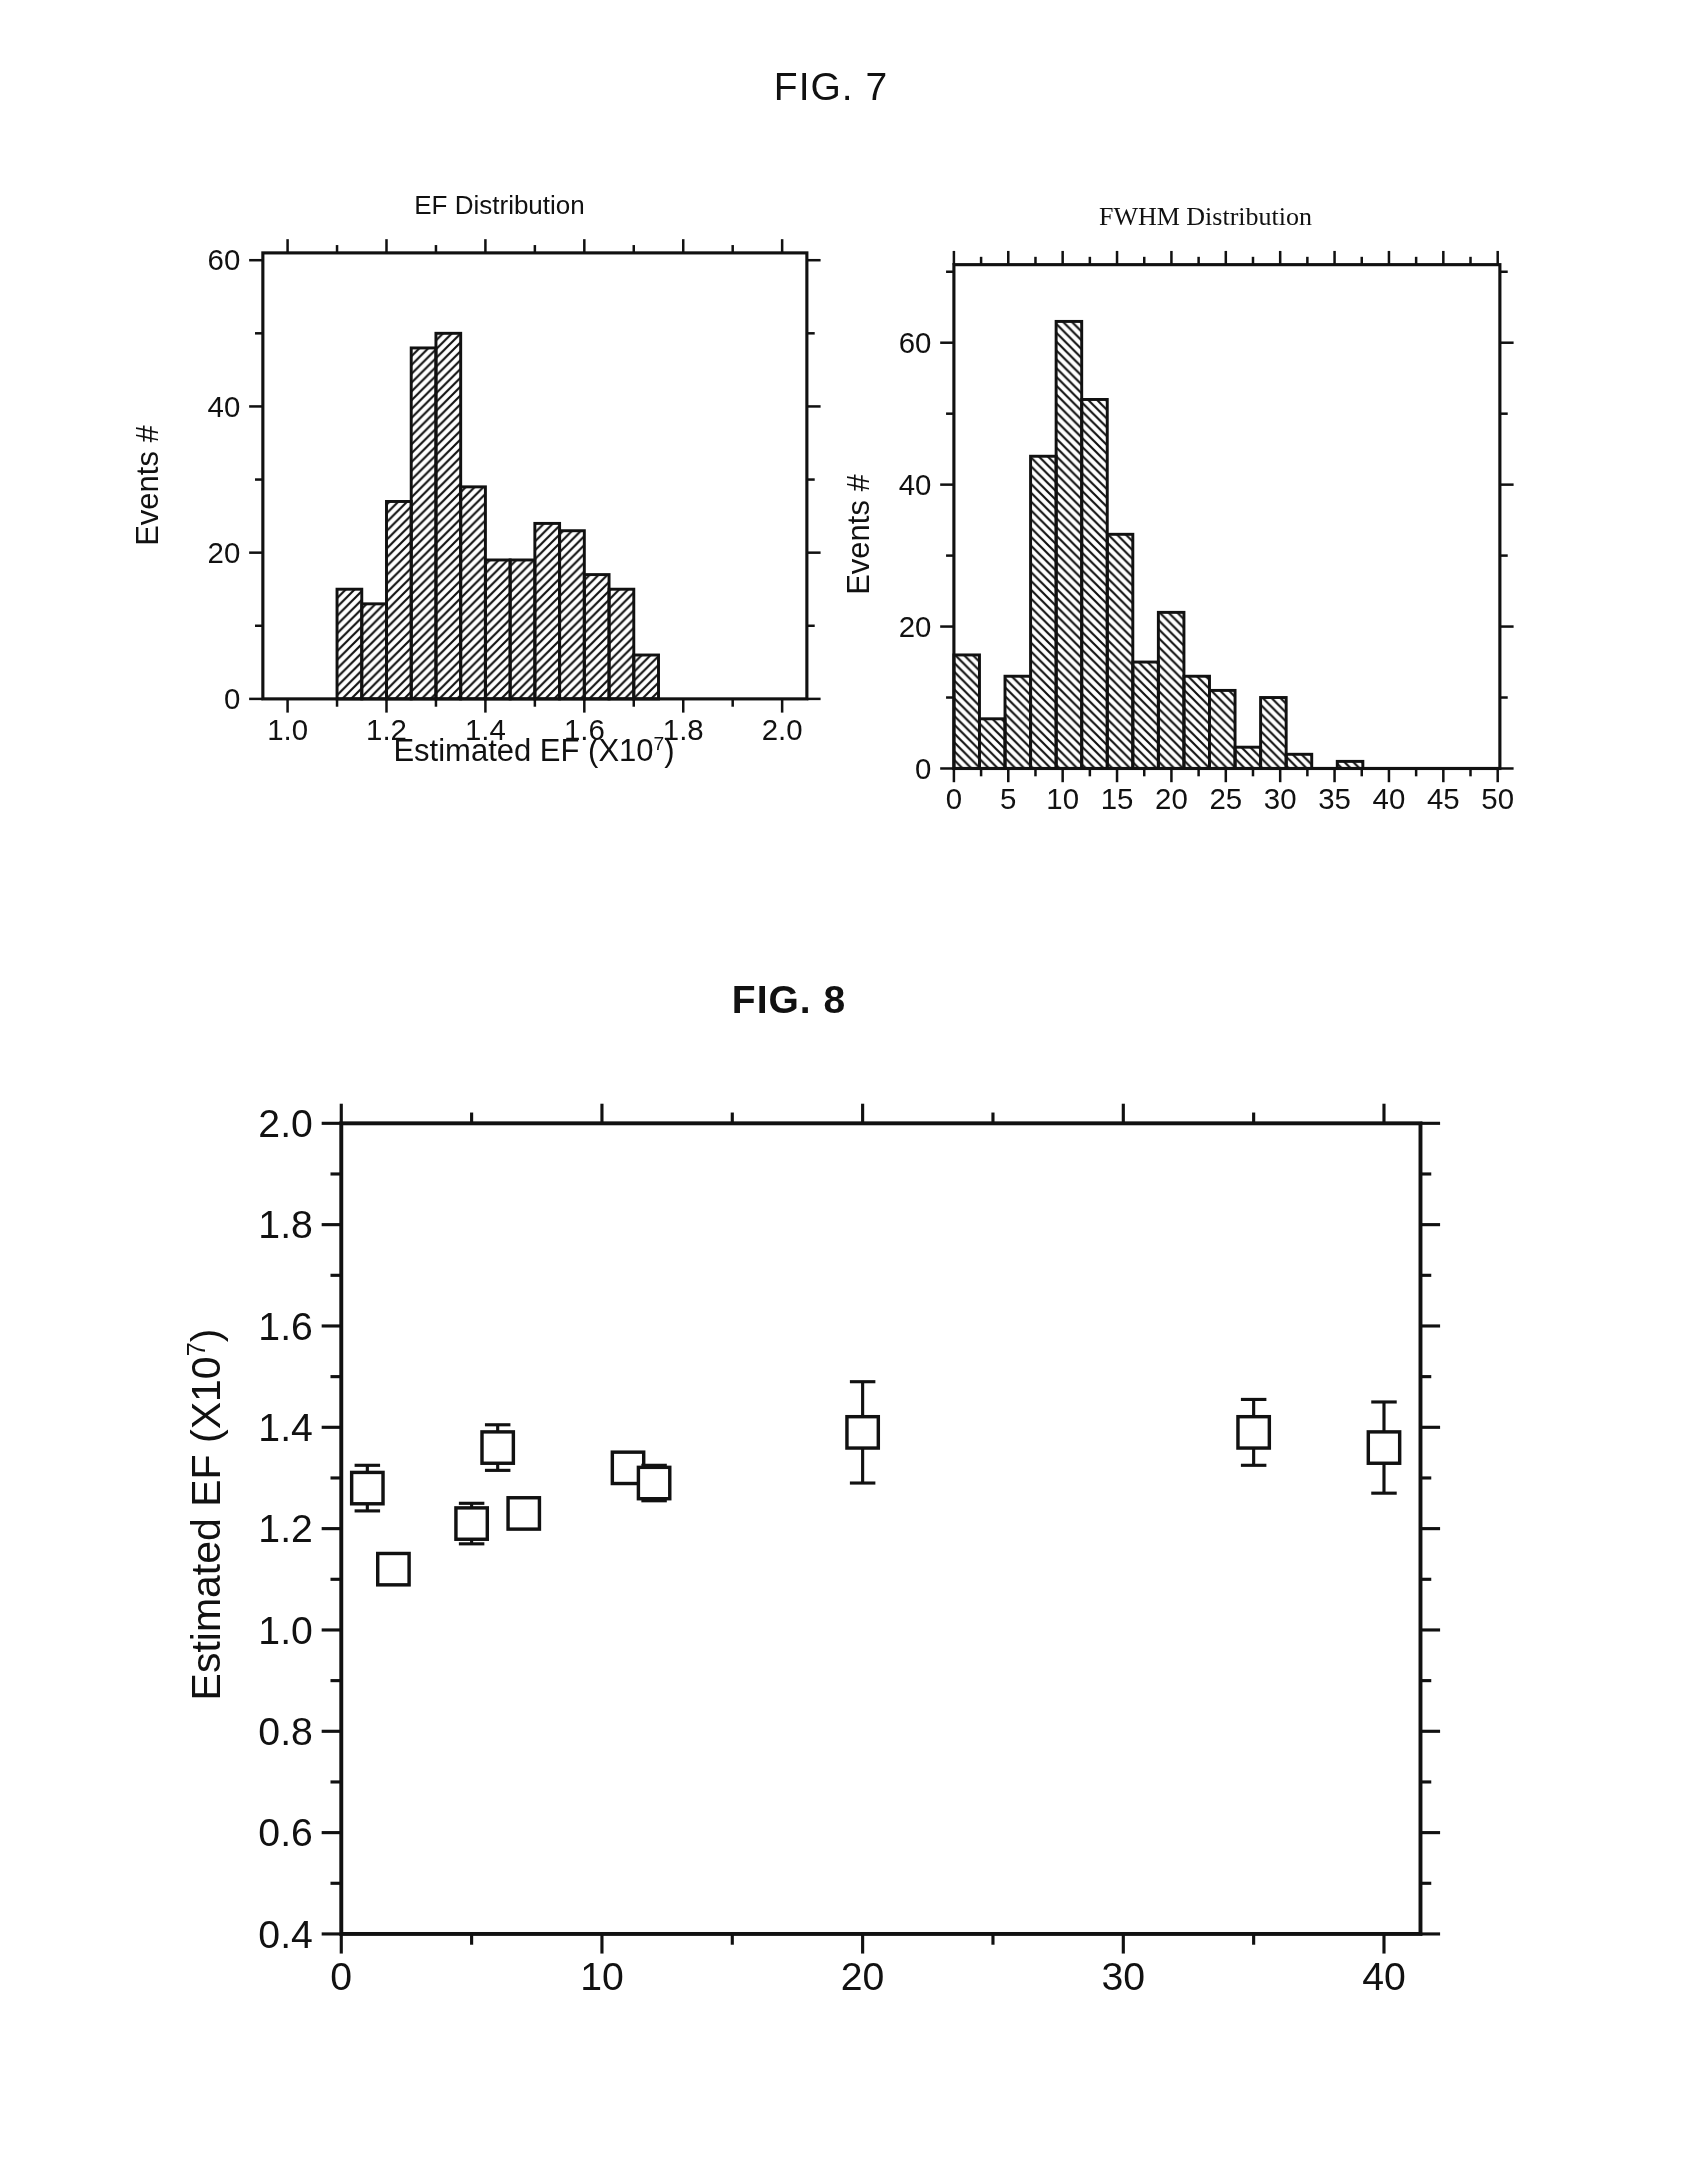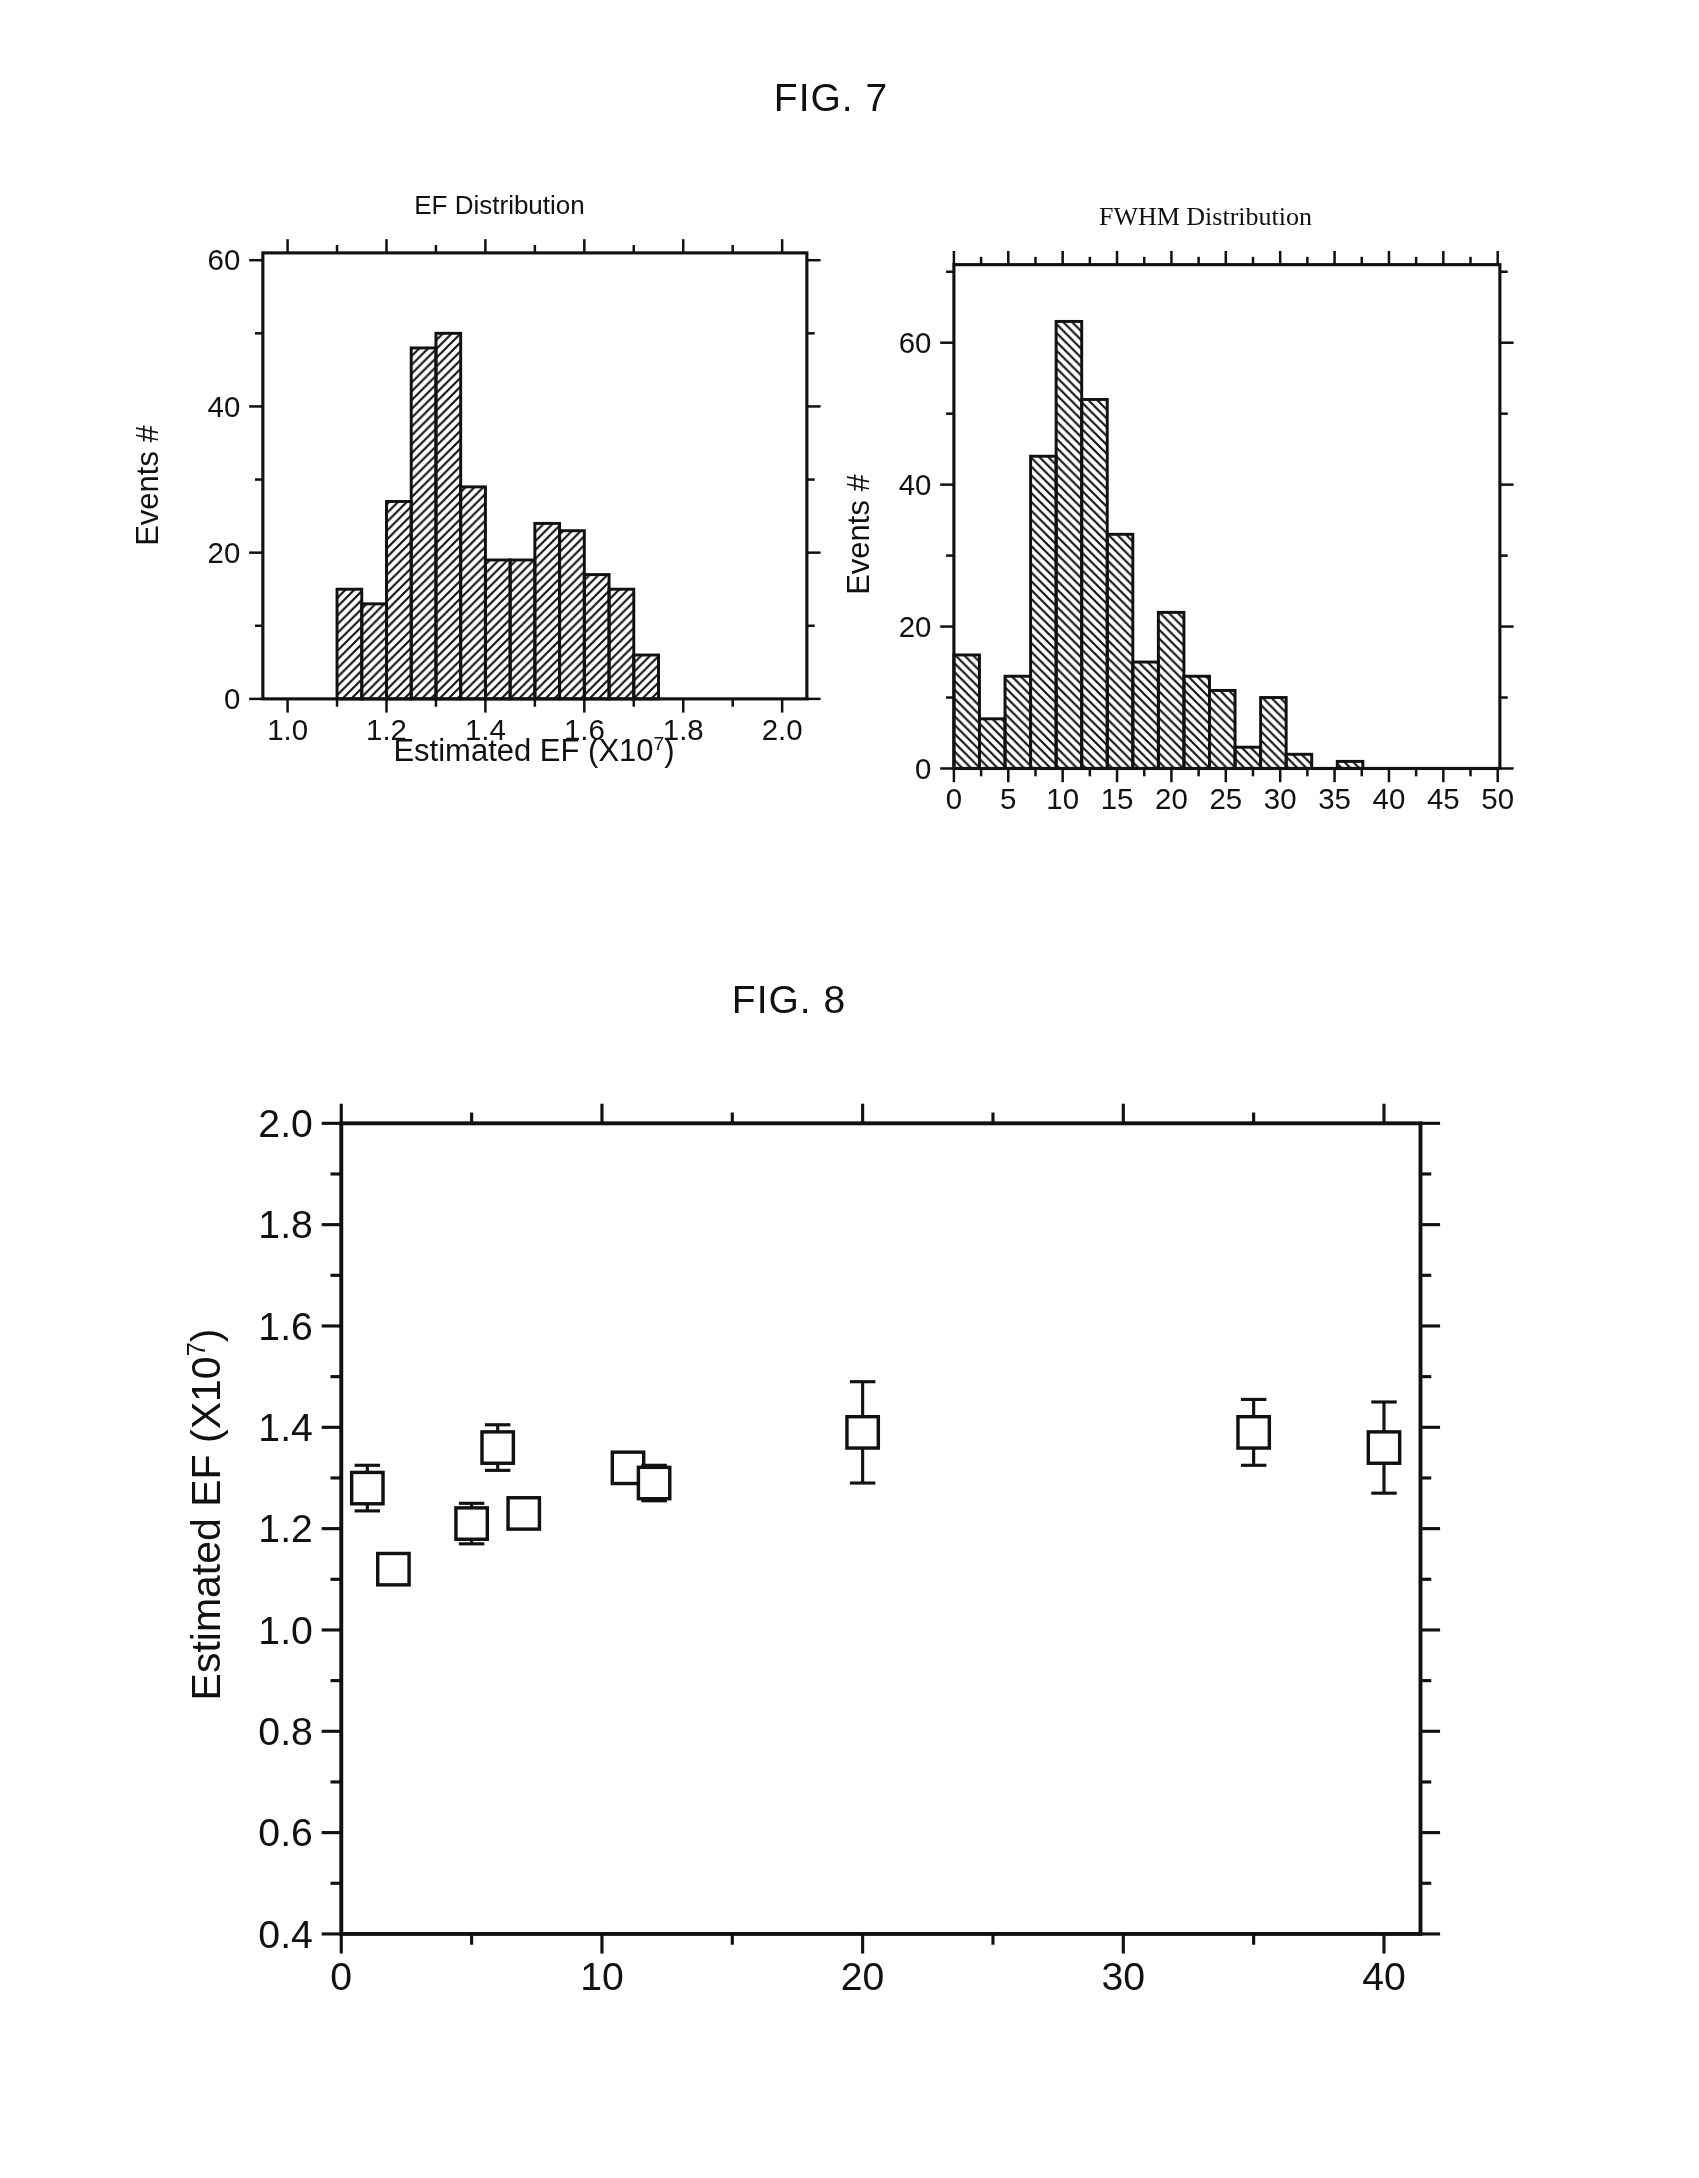--- a/index.html
+++ b/index.html
@@ -286,32 +286,32 @@
           <line x1="1265.7971014492755" y1="1494.890625" x2="1291.7971014492755" y2="1494.890625" stroke="#111111" stroke-width="3.2"></line>
           <rect x="1262.7971014492755" y="1445.29375" width="32" height="32" fill="#ffffff" stroke="#111111" stroke-width="3.5"></rect>
           <line x1="1411.768115942029" y1="1430.28125" x2="1411.768115942029" y2="1523.31875" stroke="#111111" stroke-width="3.2"></line>
           <line x1="1398.768115942029" y1="1430.28125" x2="1424.768115942029" y2="1430.28125" stroke="#111111" stroke-width="3.2"></line>
           <line x1="1398.768115942029" y1="1523.31875" x2="1424.768115942029" y2="1523.31875" stroke="#111111" stroke-width="3.2"></line>
           <rect x="1395.768115942029" y="1460.8" width="32" height="32" fill="#ffffff" stroke="#111111" stroke-width="3.5"></rect>
         </g>
       </g>
     </svg>
 
-  <div class="lbl fh" style="left:586px;top:76px;width:490px;">FIG. 7</div>
+  <div class="lbl fh" style="left:586px;top:65px;width:490px;">FIG. 7</div>
 
   <div class="lbl ct" style="left:225px;top:190px;width:549px;">EF Distribution</div>
 
   <div class="lbl ct" style="left:931px;top:202px;width:549px;font-family:Liberation Serif, serif;">FWHM Distribution</div>
 
   <div class="lbl al vrot" style="left:0px;top:466px;width:294px;height:39px;line-height:39px;">Events #</div>
 
   <div class="lbl al vrot" style="left:711px;top:515px;width:294px;height:39px;line-height:39px;">Events #</div>
 
   <div class="lbl al" style="left:289px;top:733px;width:490px;"><span>Estimated EF (X10</span><sup>7</sup><span>)</span></div>
 
 
-  <div class="lbl fh" style="left:544px;top:978px;width:490px;">FIG. 8</div>
+  <div class="lbl fh" style="left:544px;top:978px;width:490px;font-weight:bold;">FIG. 8</div>
 
   <div class="lbl big vrot" style="left:-137px;top:1490px;width:686px;height:49px;line-height:49px;position:absolute;"><span>Estimated EF (X10</span><sup>7</sup><span>)</span></div>
 
 
 </div>
 
 
 </body></html>

